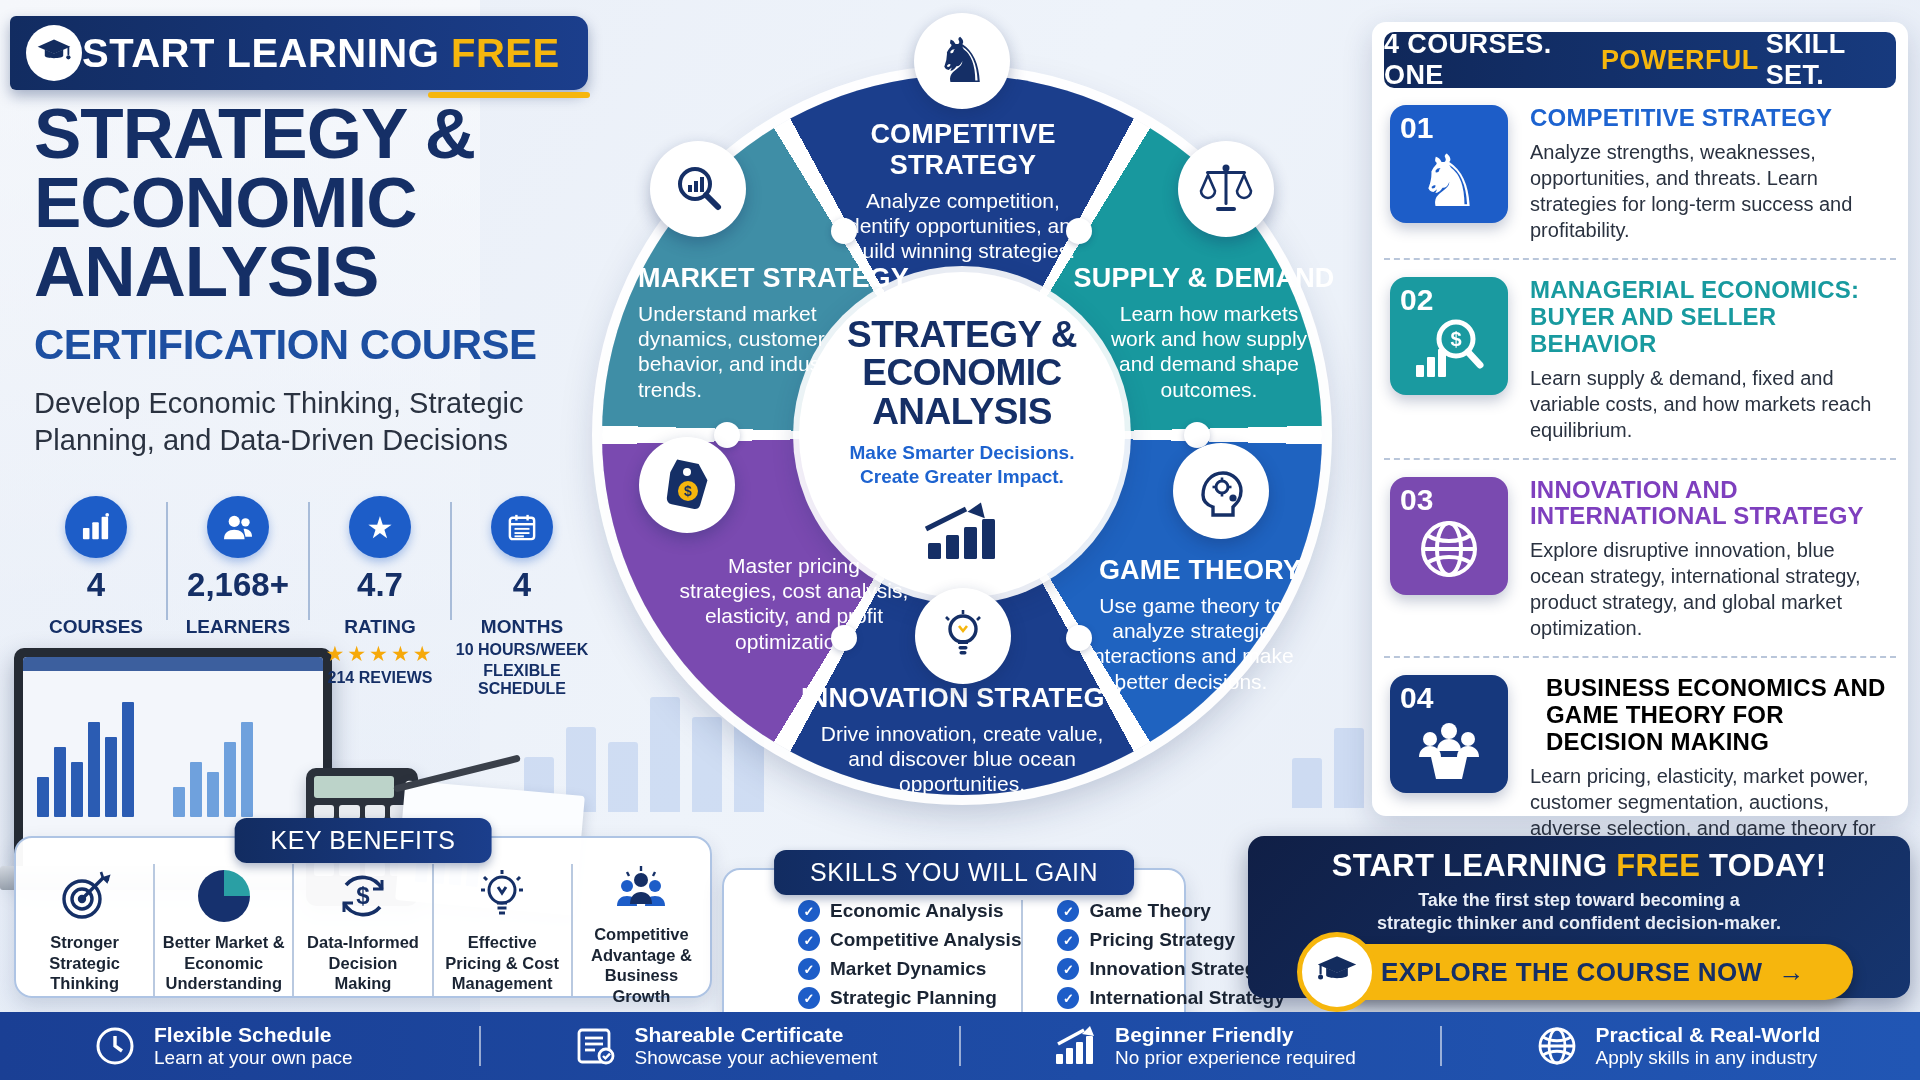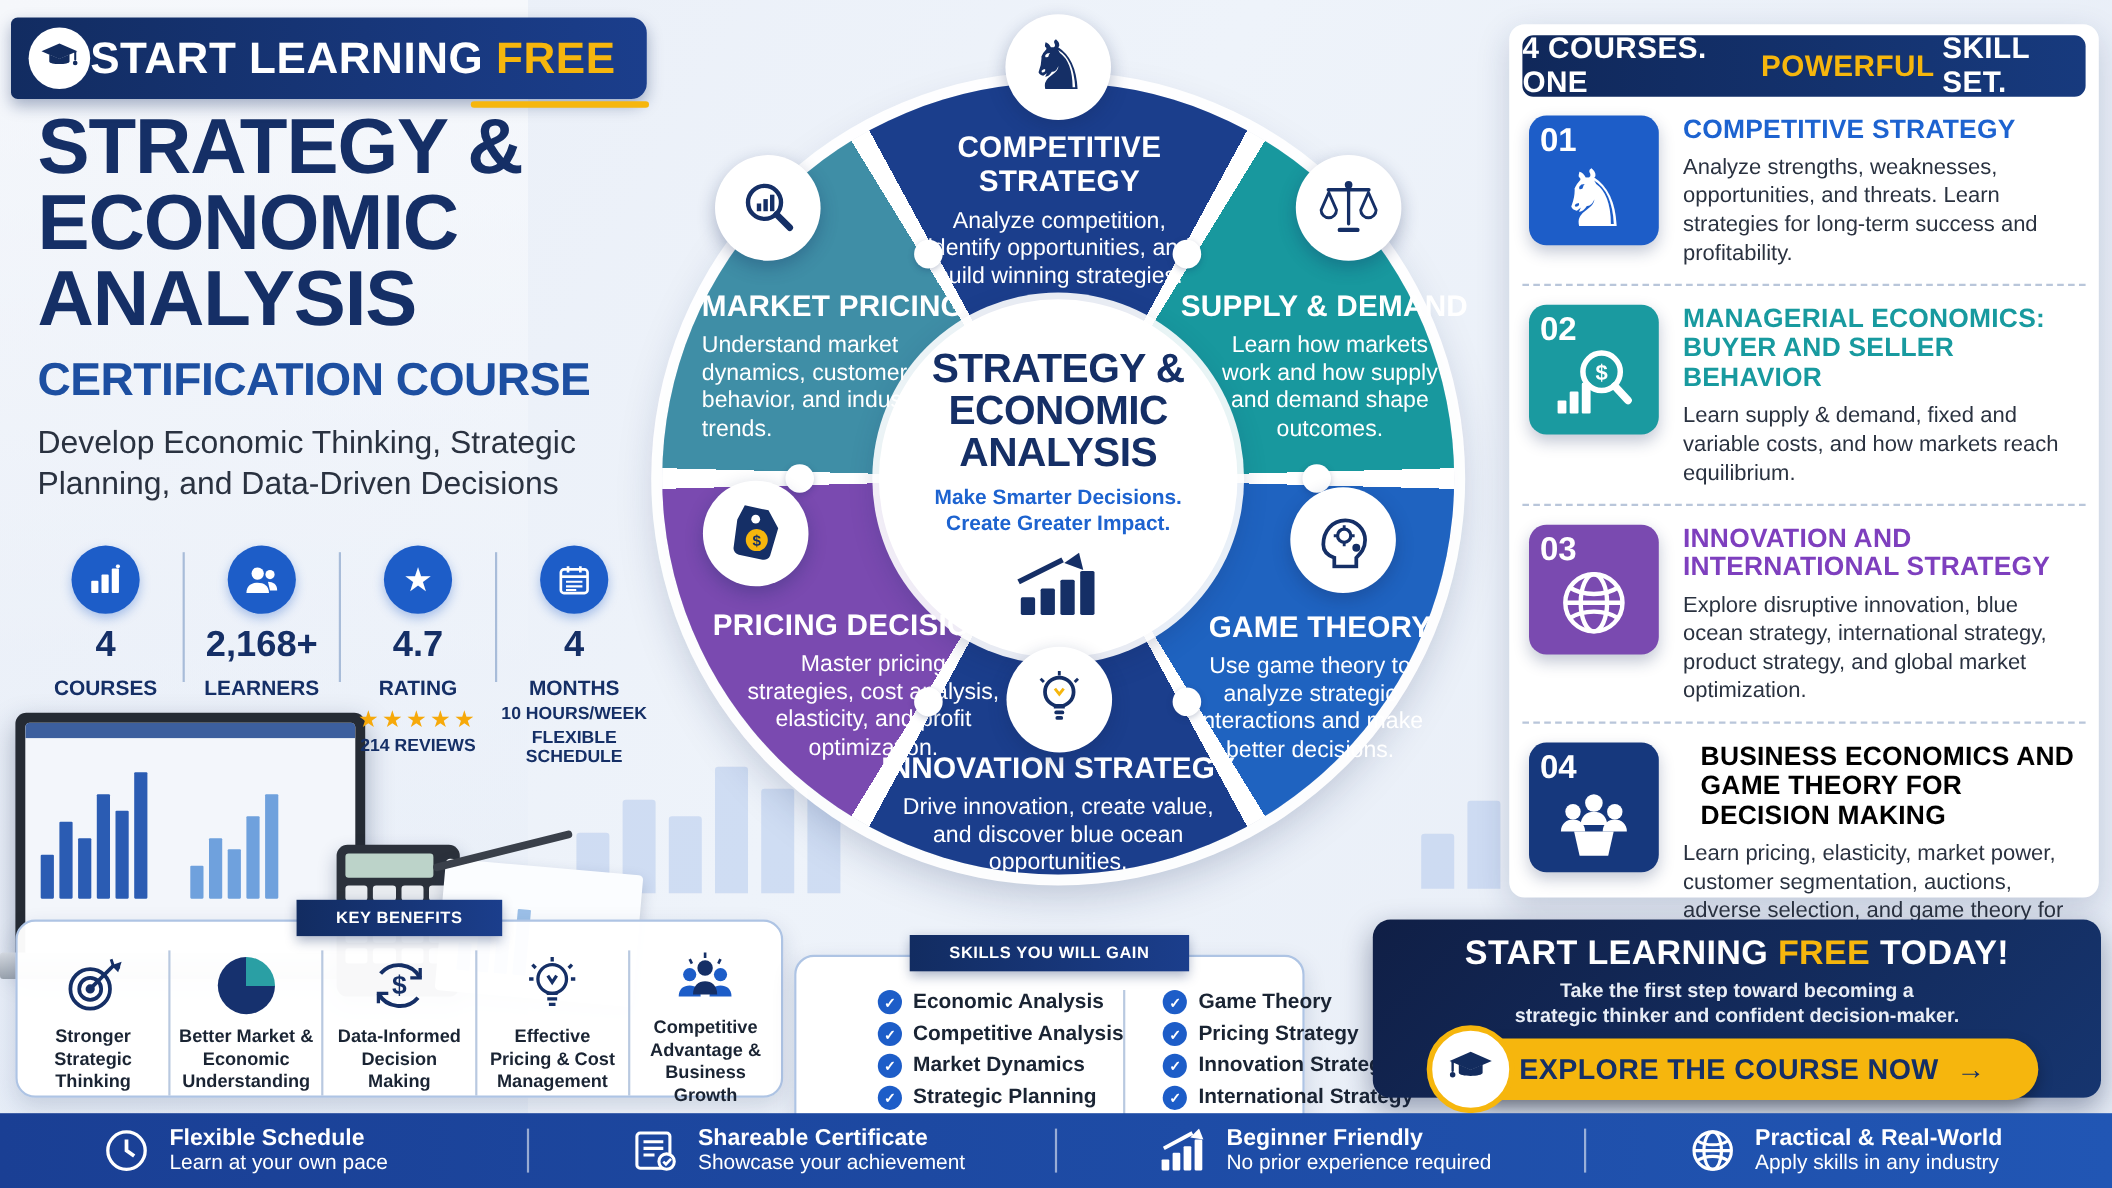--- a/index.html
+++ b/index.html
@@ -92,21 +92,21 @@
         display:flex;align-items:flex-end;justify-content:center;box-shadow:0 6px 14px rgba(20,40,90,.25);}
   .tile .num{position:absolute;left:10px;top:6px;font-size:30px;font-weight:800;}
   .tile .tile-icon{margin-bottom:6px;}
   .course-text{flex:1;}
   .course-title{font-size:24px;line-height:1.12;font-weight:800;letter-spacing:.2px;}
   .course-desc{margin-top:7px;font-size:20px;line-height:1.3;color:#2a3240;}
 
   
   .card{background:rgba(255,255,255,.97);border:2px solid #aec4e4;border-radius:18px;z-index:5;position:absolute;box-shadow:0 8px 20px rgba(20,40,90,.15);}
   .card-pill{position:absolute;top:-20px;left:50%;transform:translateX(-50%);background:linear-gradient(90deg,#122c61,#1b3e8c);color:#fff;
-             font-size:15px;font-weight:700;letter-spacing:.5px;padding:8px 36px;border-radius:0;white-space:nowrap;box-shadow:0 4px 10px rgba(18,44,97,.35);}
+             font-size:25px;font-weight:400;letter-spacing:.5px;padding:8px 36px;border-radius:12px;white-space:nowrap;box-shadow:0 4px 10px rgba(18,44,97,.35);}
   .benefits{left:14px;top:836px;width:698px;height:162px;display:flex;align-items:stretch;padding-top:26px;box-sizing:border-box;}
   .benefit{flex:1;display:flex;flex-direction:column;align-items:center;text-align:center;padding:0 4px;}
   .benefit + .benefit{border-left:2px solid #b9c9e0;}
   .benefit-icon{height:64px;display:flex;align-items:center;justify-content:center;color:#152f66;}
   .benefit-label{font-size:16.5px;line-height:1.25;font-weight:700;color:#1a2433;margin-top:4px;max-width:122px;}
   .pie{width:52px;height:52px;border-radius:50%;background:conic-gradient(#2a9fa4 0deg 90deg,#16316e 90deg 360deg);}
 
   .skills{left:722px;top:868px;width:464px;height:162px;padding:30px 0 0 74px;box-sizing:border-box;}
   .skills-cols{display:flex;}
   .skills-col{display:flex;flex-direction:column;gap:7px;}
@@ -372,25 +372,24 @@
   </div>
   <div class="seg centered" style="left:448px;top:480px;width:300px;">
     <h3>GAME THEORY</h3>
     <p style="padding:0 46px 0 28px;">Use game theory to analyze strategic interactions and make better decisions.</p>
   </div>
   <div class="seg centered" style="left:190px;top:608px;width:340px;">
     <h3>INNOVATION STRATEGY</h3>
     <p style="padding:0 26px;">Drive innovation, create value, and discover blue ocean opportunities.</p>
   </div>
   <div class="seg centered" style="left:26px;top:478px;width:312px;">
-    <h3>PRICING DECISIONS</h3>
     <p style="padding:0 30px 0 50px;">Master pricing strategies, cost analysis, elasticity, and profit optimization.</p>
   </div>
   <div class="seg" style="left:36px;top:188px;width:286px;text-align:left;">
-    <h3>MARKET PRICING</h3>
+    <h3>MARKET STRATEGY</h3>
     <p style="width:240px;">Understand market dynamics, customer behavior, and industry trends.</p>
   </div>
 
   <div class="wheel-center">
     <div class="wc-title">
       <div>STRATEGY &amp;</div>
       <div>ECONOMIC</div>
       <div>ANALYSIS</div>
     </div>
     <div class="wc-tag">

